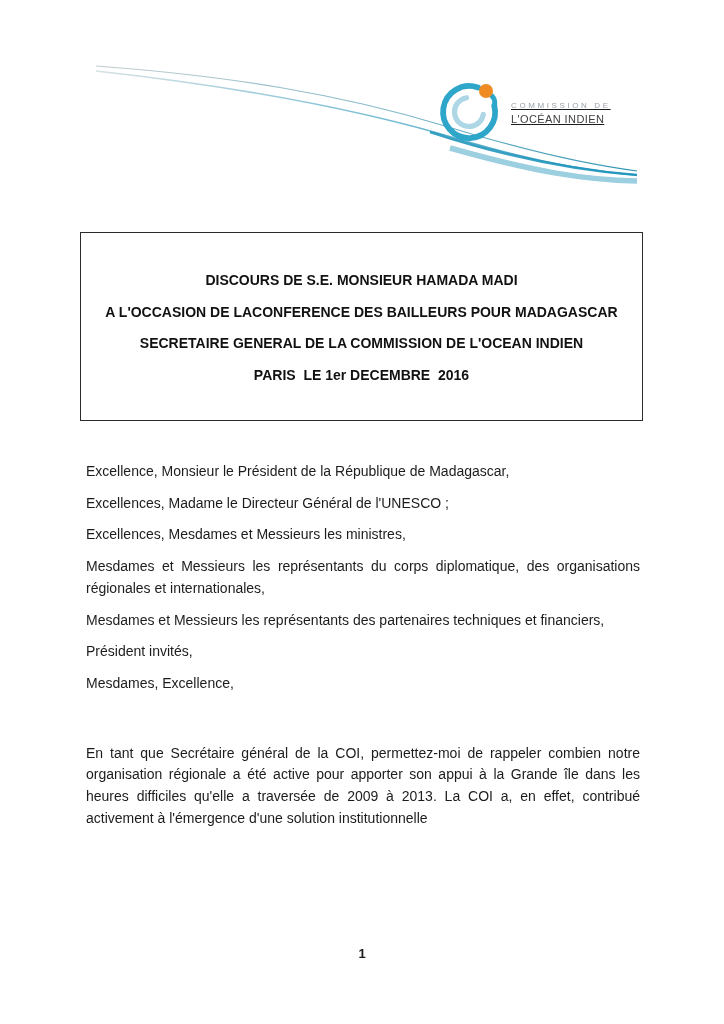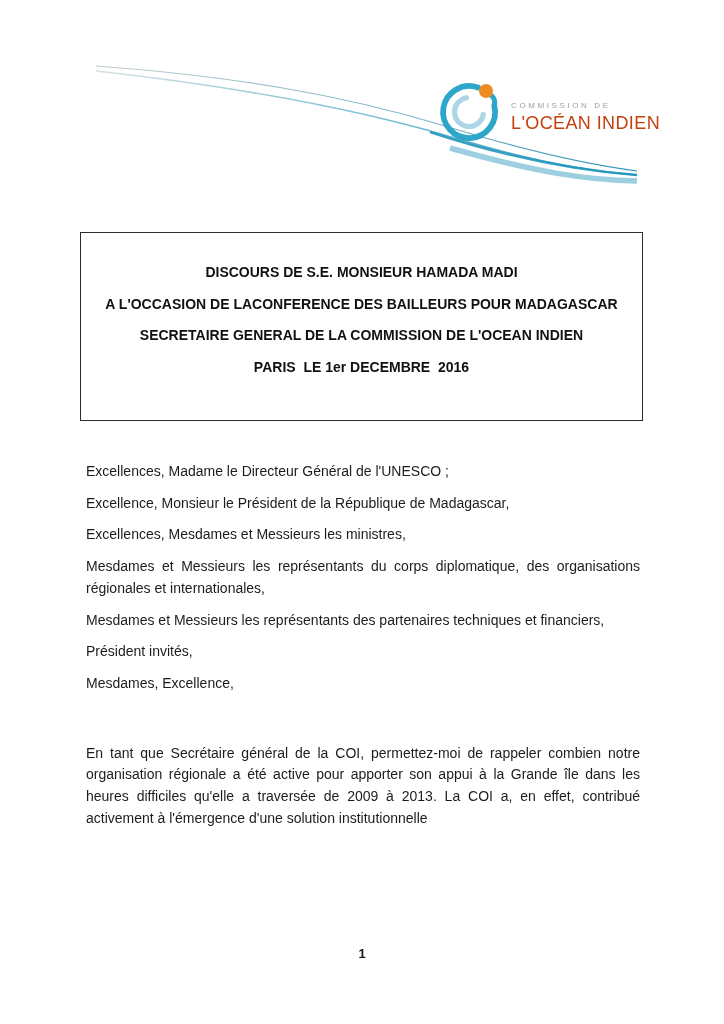--- a/index.html
+++ b/index.html
@@ -9,37 +9,37 @@
     height: 1024px;
     margin: 0 auto;
     background: #ffffff;
     font-family: "Liberation Sans", sans-serif;
     color: #1c1c1c;
     overflow: hidden;
   }
   .swoosh { position: absolute; top: 0; left: 0; }
 
   .logo-icon { position: absolute; left: 433px; top: 76px; }
-  .logo-text { position: absolute; left: 511px; top: 101px; }
+  .logo-text { position: absolute; left: 511px; top: 101px; text-decoration: underline; }
   .logo-text-line1 {
     font-size: 8px; letter-spacing: 2.6px; color: #98a0a9;
     margin-bottom: 3px; white-space: nowrap;
   }
   .logo-text-line2 {
-    font-size: 18px; letter-spacing: 0.4px; color: #c2410c;
+    font-size: 11px; letter-spacing: 0.4px; color: #404040;
     white-space: nowrap;
   }
 
   .title-box {
     position: absolute; left: 80px; top: 232px;
     width: 563px; height: 189px;
     border: 1.5px solid #2b2b2b;
     box-sizing: border-box;
     text-align: center;
-    padding-top: 24px;
+    padding-top: 32px;
   }
   .title-box p {
     margin: 0;
     font-weight: bold;
     font-size: 14px;
     line-height: 31.7px;
     white-space: pre-wrap;
     color: #111111;
   }
 
@@ -95,22 +95,22 @@
   </div>
 
   <div class="title-box">
     <p>DISCOURS DE S.E. MONSIEUR HAMADA MADI</p>
     <p>A L'OCCASION DE LACONFERENCE DES BAILLEURS POUR MADAGASCAR</p>
     <p>SECRETAIRE GENERAL DE LA COMMISSION DE L'OCEAN INDIEN</p>
     <p>PARIS  LE 1er DECEMBRE  2016</p>
   </div>
 
   <div class="doc-body">
+    <p>Excellence, Monsieur le Président de la République de Madagascar,</p>
     <p>Excellences, Madame le Directeur Général de l'UNESCO ;</p>
-    <p>Excellence, Monsieur le Président de la République de Madagascar,</p>
     <p>Excellences, Mesdames et Messieurs les ministres,</p>
     <p class="justify">Mesdames et Messieurs les représentants du corps diplomatique, des organisations régionales et internationales,</p>
     <p class="justify">Mesdames et Messieurs les représentants des partenaires techniques et financiers,</p>
     <p>Président invités,</p>
     <p>Mesdames, Excellence,</p>
     <div class="blank-line"></div>
     <p class="justify">En tant que Secrétaire général de la COI, permettez-moi de rappeler combien notre organisation régionale a été active pour apporter son appui à la Grande île dans les heures difficiles qu'elle a traversée de 2009 à 2013. La COI a, en effet, contribué activement à l'émergence d'une solution institutionnelle</p>
   </div>
 
   <div class="page-number">1</div>

